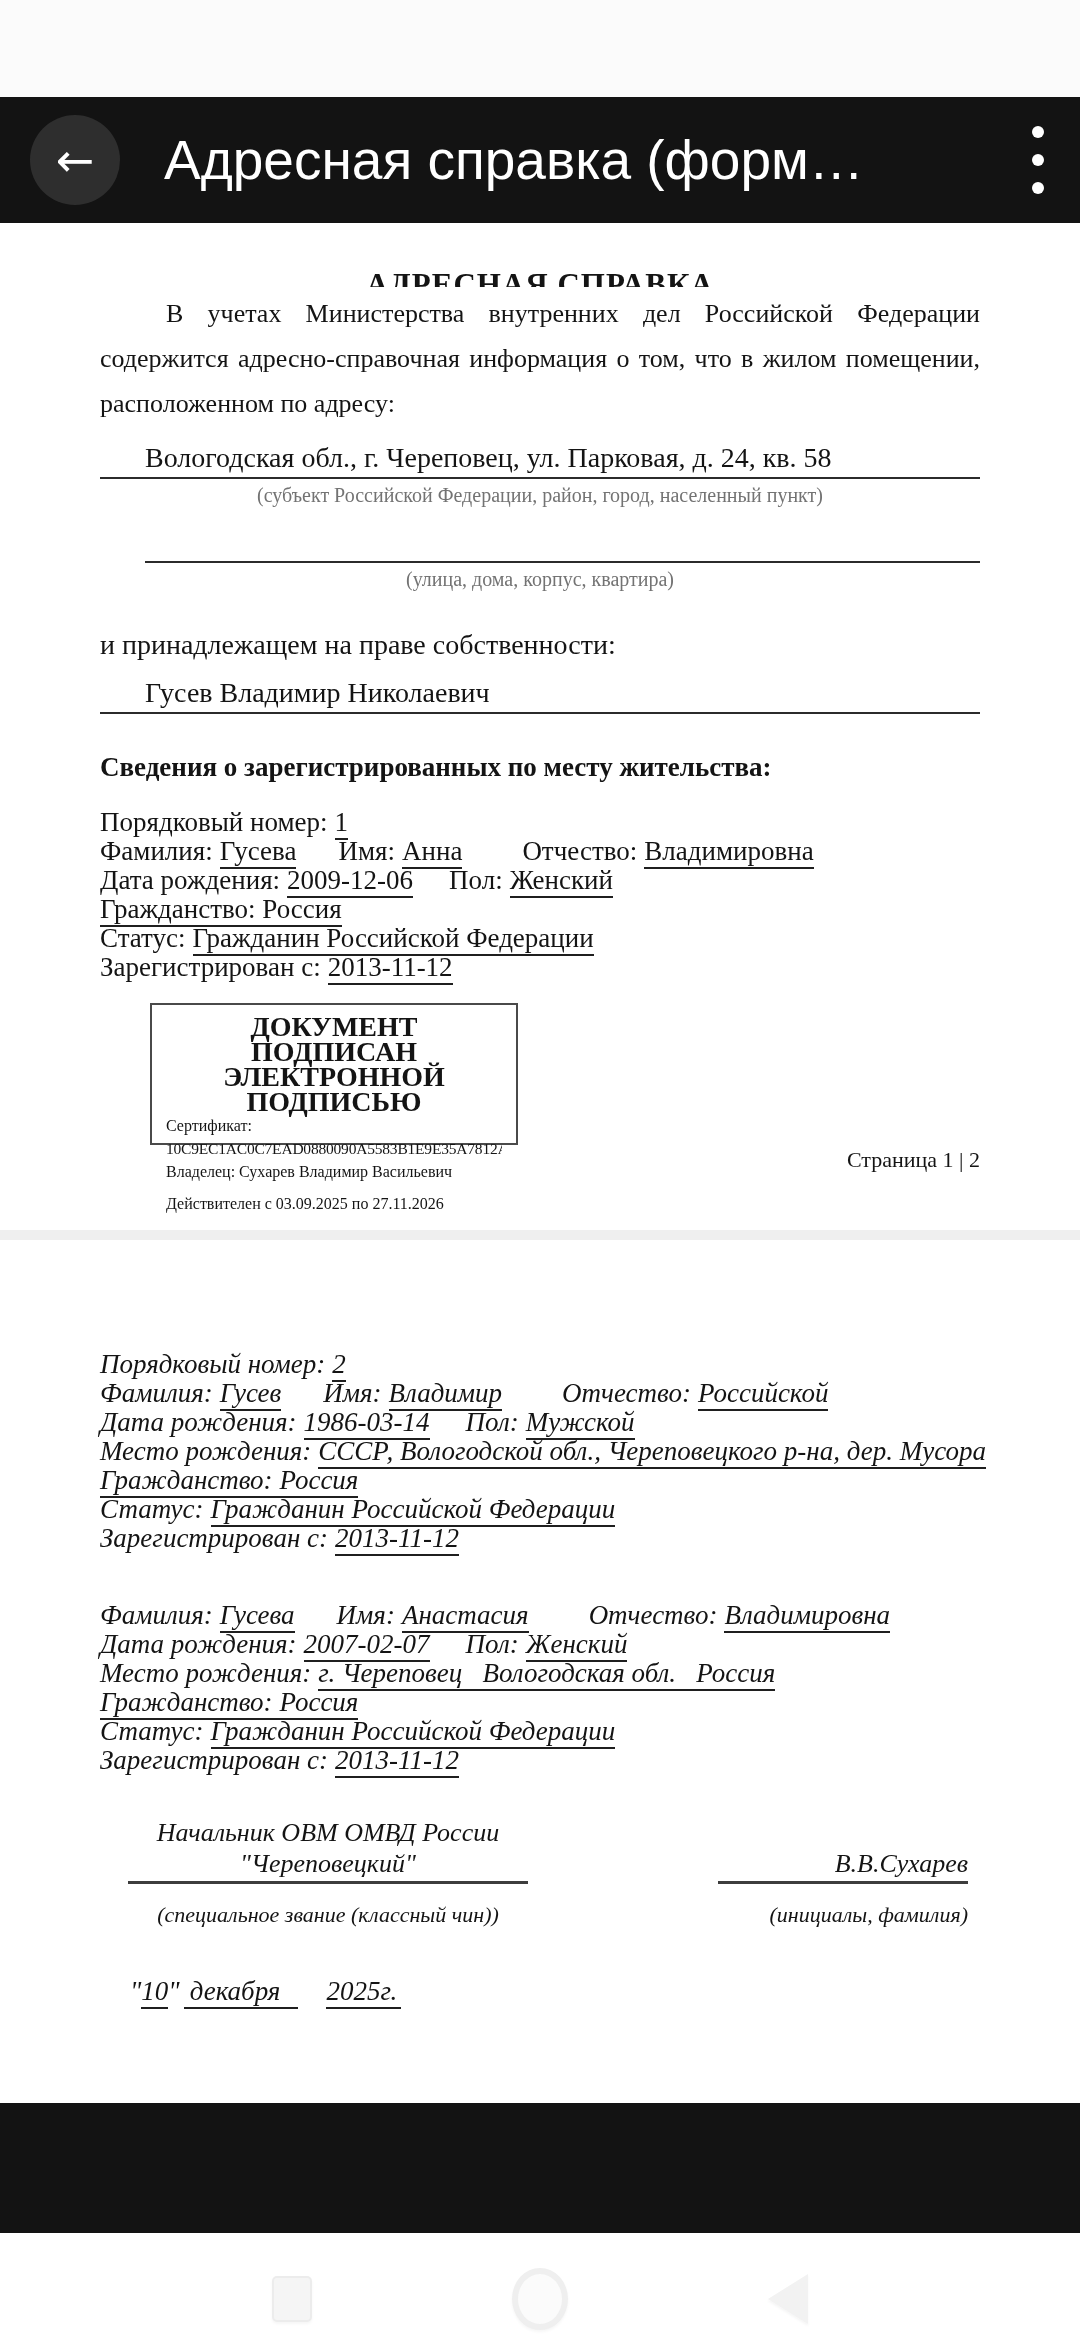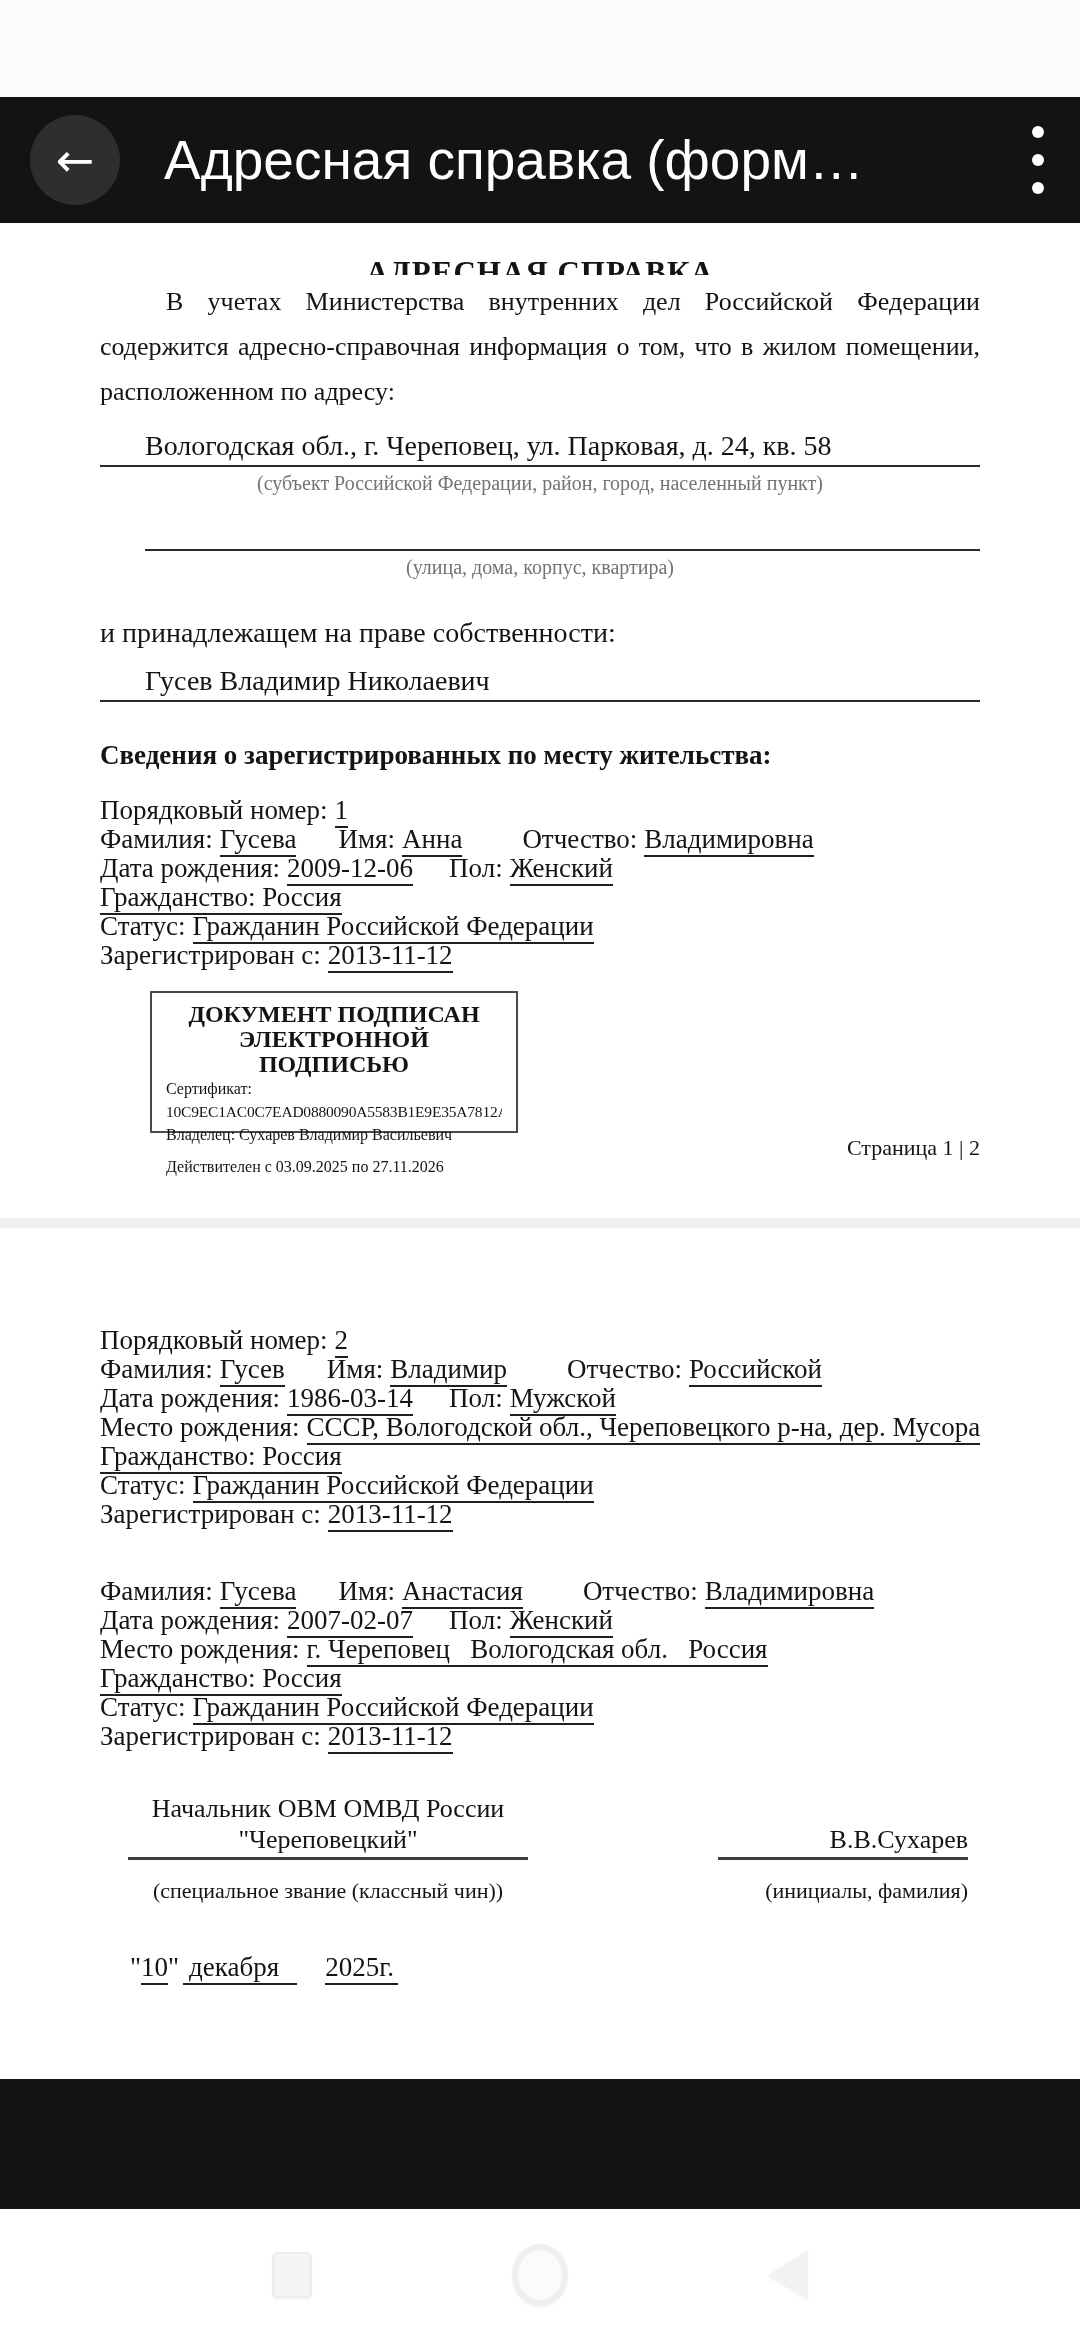--- a/index.html
+++ b/index.html
@@ -11,23 +11,23 @@
 
   
   .app-header { height:126px; background:#131313; display:flex; align-items:center; padding:0 30px; box-sizing:border-box; }
   .back-btn { width:90px; height:90px; border-radius:50%; background:#2e2e2e; border:none; padding:0; display:flex; align-items:center; justify-content:center; cursor:pointer; flex:0 0 auto; }
   .back-glyph { color:#ffffff; font-family:"DejaVu Sans",sans-serif; font-size:46px; line-height:1; }
   .app-title { margin-left:44px; flex:1 1 auto; color:#ffffff; font-family:"Liberation Sans","DejaVu Sans",sans-serif; font-size:55px; font-weight:500; white-space:nowrap; overflow:hidden; }
   .menu-btn { margin-left:auto; background:none; border:none; padding:6px; display:flex; flex-direction:column; align-items:center; gap:16px; cursor:pointer; }
   .menu-btn .dot { width:12px; height:12px; border-radius:50%; background:#ffffff; }
 
   
-  .page { background:#ffffff; box-sizing:border-box; padding:12px 100px; position:relative; }
+  .page { background:#ffffff; box-sizing:border-box; padding:12px 100px; position:relative;margin-top:12px; }
   .page1 { height:995px; }
-  .page2 { height:851px; }
+  .page2 { height:851px;font-style:italic; }
   .page-separator { height:10px; background:#efefef; }
 
   .doc-title-clip { height:40px; overflow:hidden; }
   .doc-title { margin:0; font-size:31px; font-weight:700; text-align:center; transform:translateY(20px); letter-spacing:1px; }
 
   .intro { margin:4px 0 0 0; font-size:26px; line-height:45px; text-align:justify; text-indent:66px; }
 
   .ruled { border-bottom:2px solid #2b2b2b; padding:0 0 3px 45px; font-size:28px; white-space:nowrap; }
   .address { margin-top:16px; }
   .blank-rule { margin-top:54px; margin-left:45px; border-bottom:2px solid #2b2b2b; height:0; }
@@ -43,21 +43,21 @@
   .ml6 { margin-left:7px; }
   .gap1 { margin-left:42px; }
   .gap2 { margin-left:60px; }
   .gap3 { margin-left:36px; }
   .person-1 { margin-top:25px; }
   .p2-first { margin-top:86px; }
   .p2-second { margin-top:48px; }
 
   
   .stamp { position:absolute; left:150px; top:768px; width:368px; height:142px; border:2px solid #4a4a4a; box-sizing:border-box; padding:9px 14px 0 14px; background:#fff; }
-  .stamp-title { font-size:24px; font-weight:700; text-align:center; line-height:25px; }
+  .stamp-title { font-size:28px; font-weight:700; text-align:center; line-height:25px; }
   .stamp-row { font-size:16px; line-height:23px; white-space:nowrap; overflow:hidden; }
   .stamp-hash { font-size:15.5px; letter-spacing:-0.2px; }
   .stamp-validity { margin-top:9px; }
   .page-indicator { position:absolute; right:100px; top:912px; font-size:22px; }
 
   
   .sign-row { margin-top:42px; display:flex; justify-content:space-between; align-items:flex-end; }
   .sign-left { width:400px; margin-left:28px; text-align:center; }
   .sign-right { width:250px; margin-right:12px; text-align:right; }
   .sign-line { font-size:26px; line-height:31px; }

